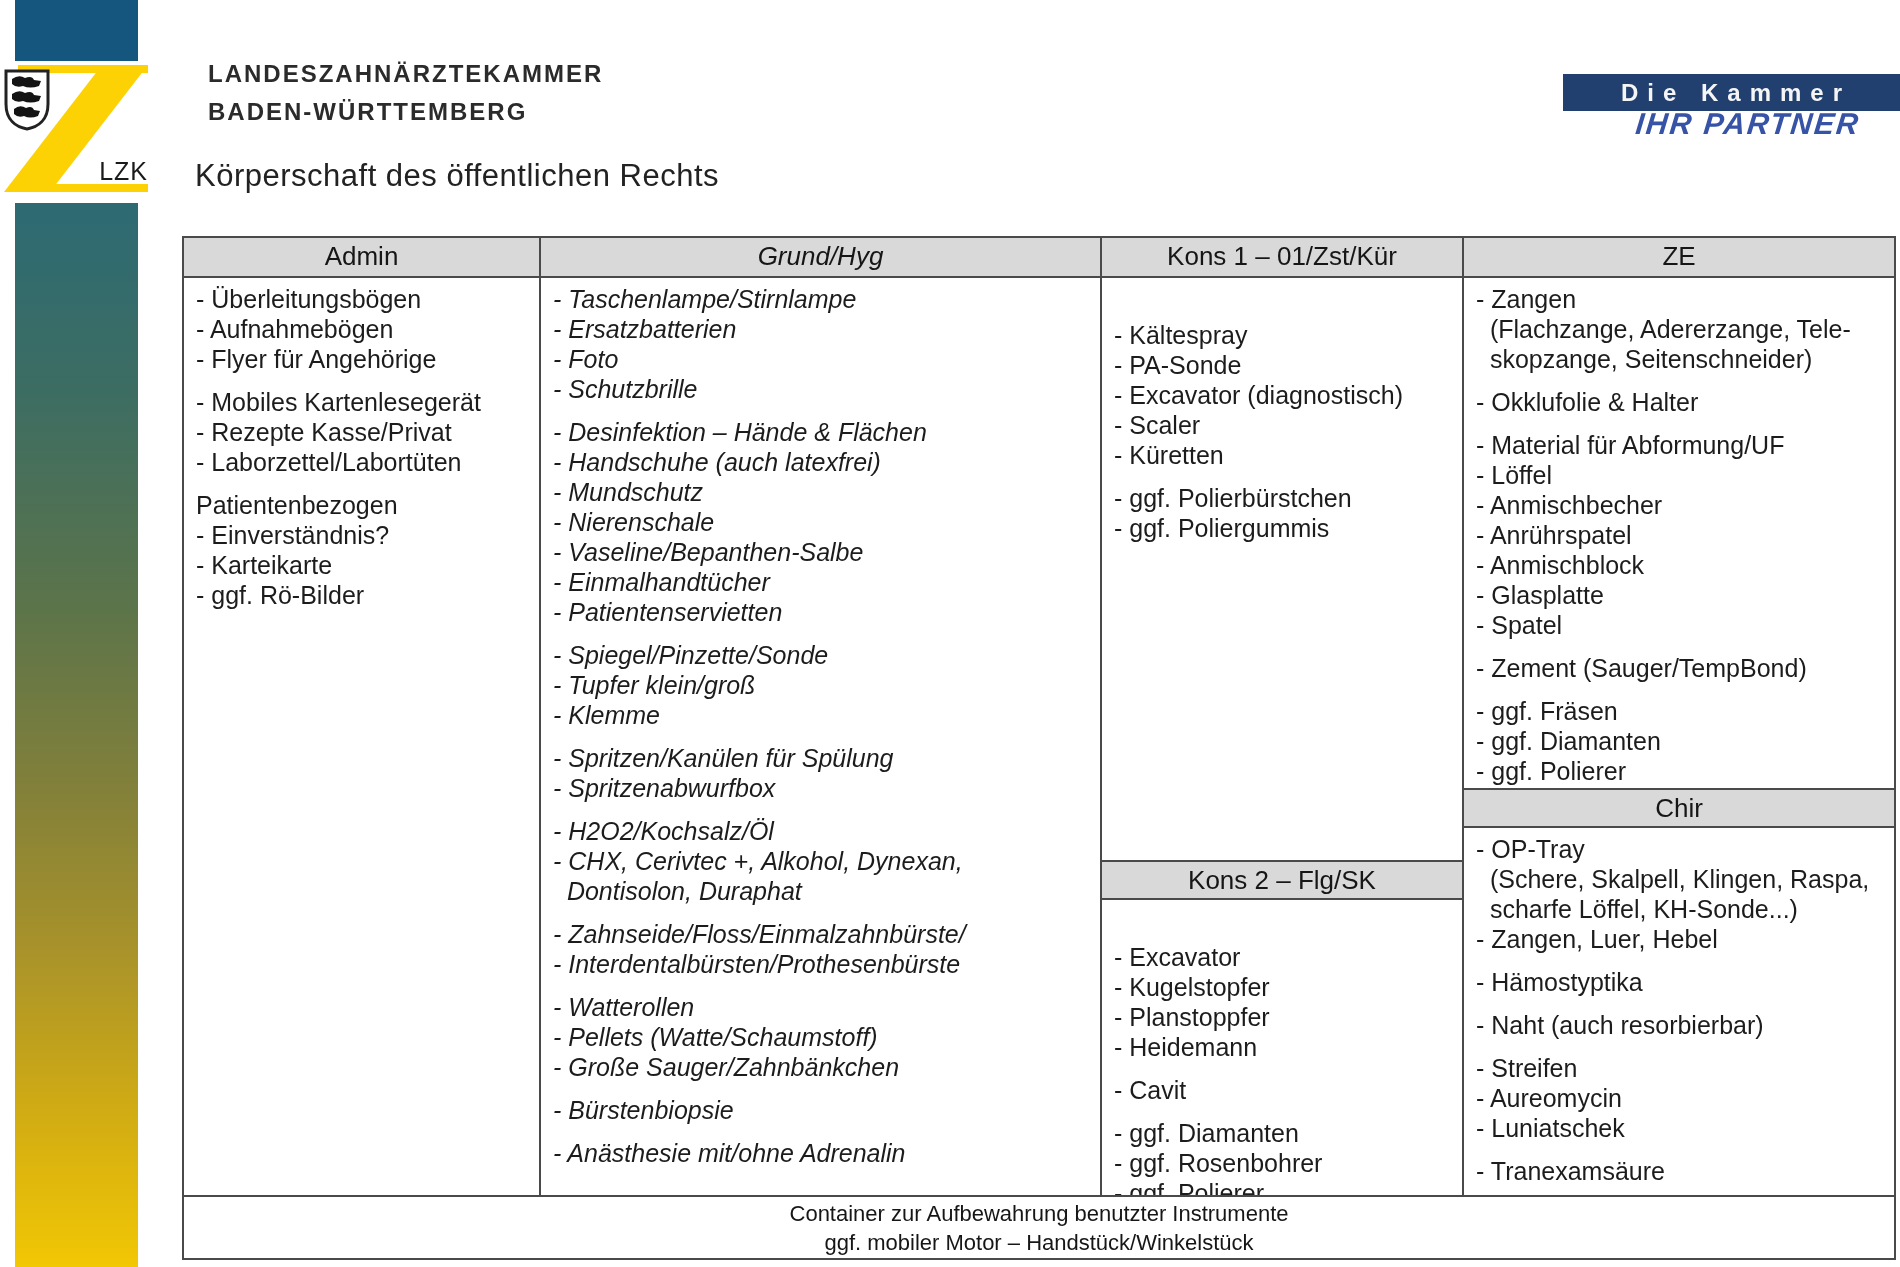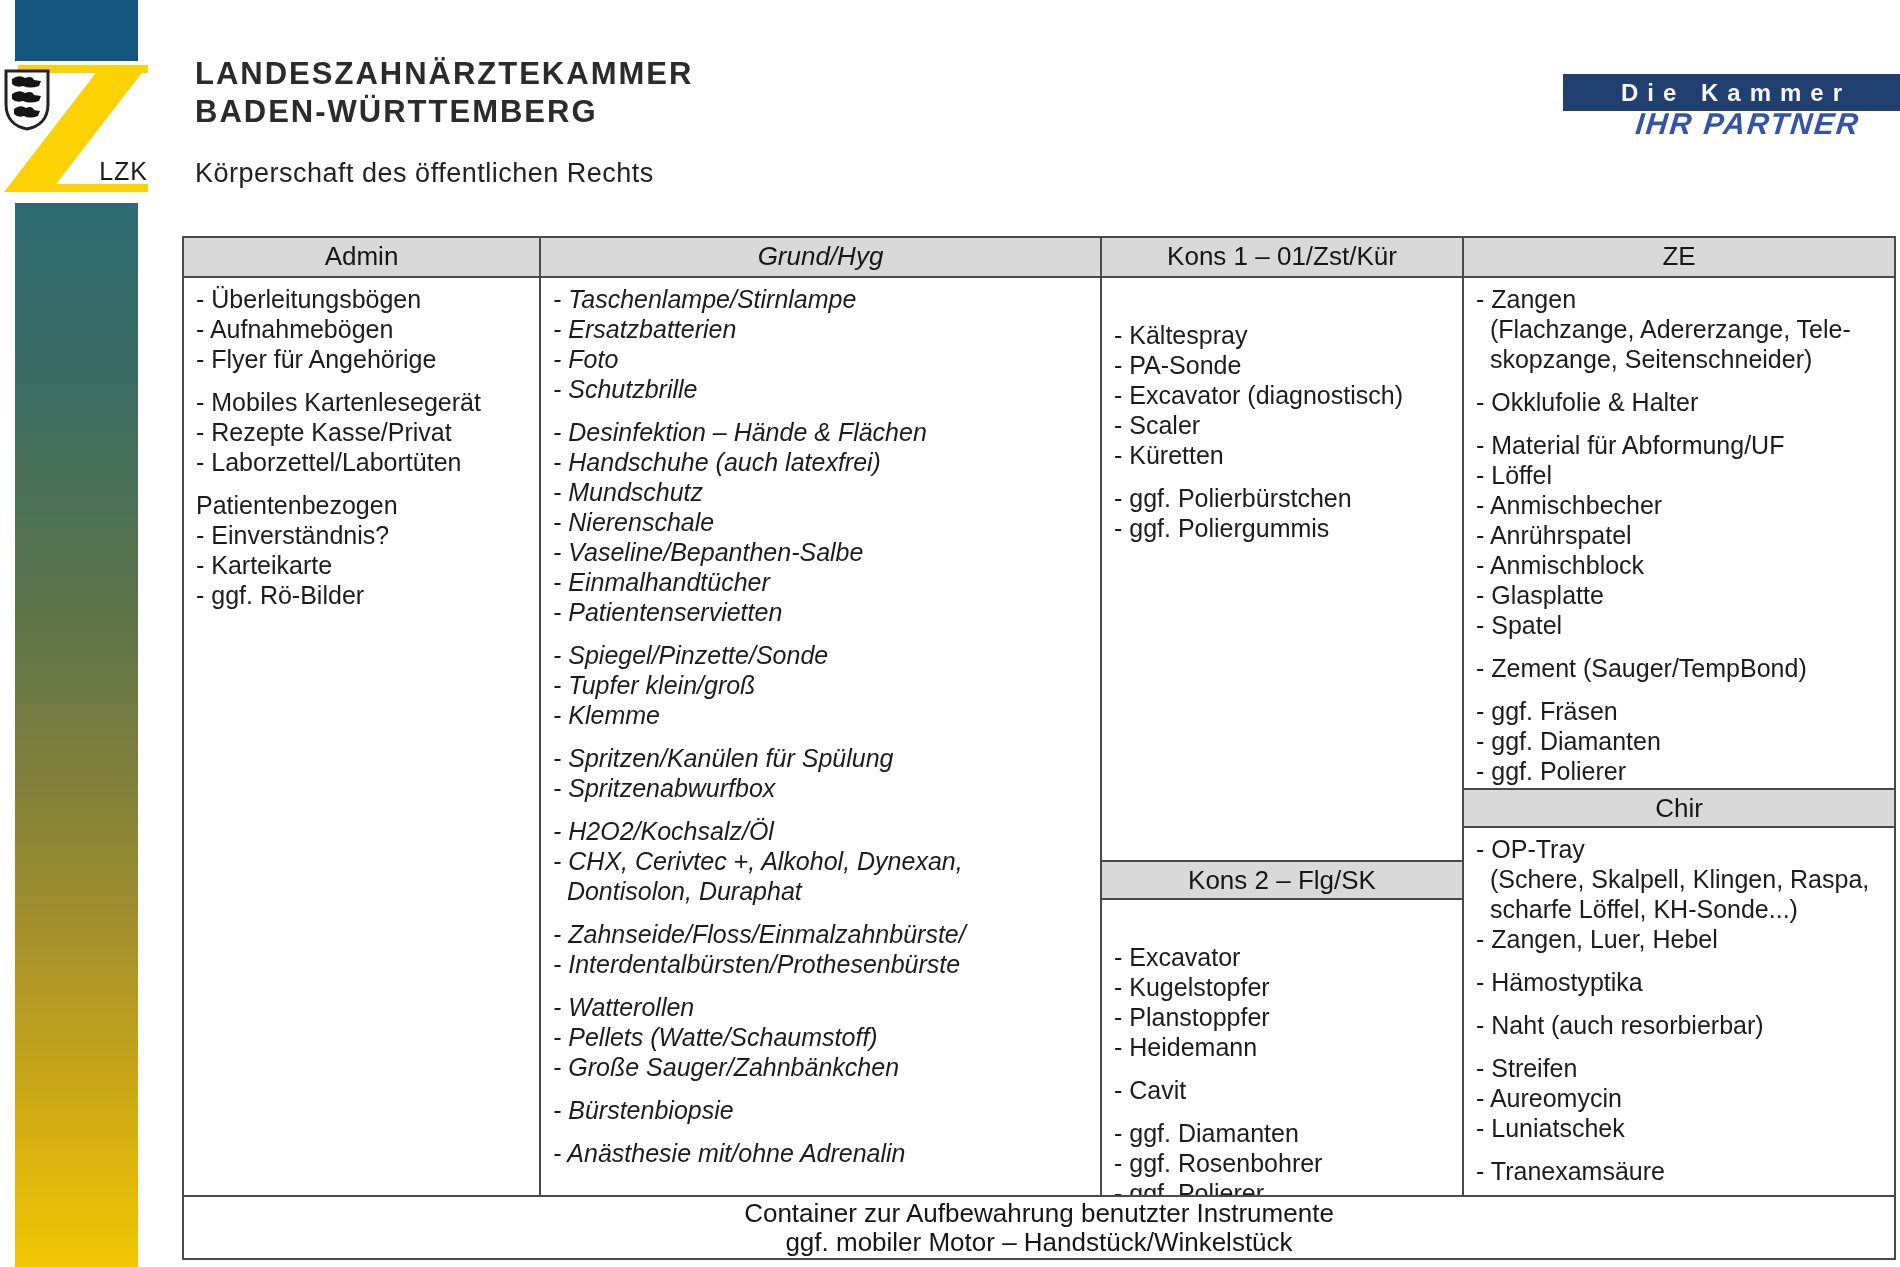--- a/index.html
+++ b/index.html
@@ -11,23 +11,23 @@
   }
   
   .blue-block { position:absolute; left:15px; top:0; width:123px; height:61px; background:#15567e; }
   .logo-z { position:absolute; left:0; top:61px; width:150px; height:142px; }
   .shield { position:absolute; left:2px; top:68px; width:50px; height:64px; }
   .lzk-text { position:absolute; left:80px; top:158px; width:68px; text-align:right;
               font-size:25px; font-weight:400; letter-spacing:1px; color:#1a1a1a; line-height:26px; }
   .gradient-bar { position:absolute; left:15px; top:203px; width:123px; height:1064px;
     background:linear-gradient(180deg,#2d6a73 0%,#3d6d62 18%,#5c744a 38%,#82803a 55%,#a8922a 70%,#d0ab14 85%,#f2c704 100%); }
   
-  .org-title { position:absolute; left:195px; top:55px; font-size:31px; font-weight:700;
+  .org-title { position:absolute; left:208px; top:55px; font-size:24px; font-weight:700;
                letter-spacing:2px; color:#2b2b2b; line-height:38px; }
-  .org-sub { position:absolute; left:195px; top:158px; font-size:27px; font-weight:400;
+  .org-sub { position:absolute; left:195px; top:158px; font-size:31px; font-weight:400;
              letter-spacing:0.5px; color:#222; }
   .kammer-box { position:absolute; left:1563px; top:74px; width:346px; height:37px;
     background:#21406f; color:#f5f5f5; font-size:24px; font-weight:700; letter-spacing:9px;
     text-align:center; line-height:37px; }
   .kammer-script { position:absolute; left:1620px; top:107px; width:240px; text-align:right;
     font-size:30px; font-weight:700; font-style:italic; letter-spacing:2px; color:#3753a5;
     transform:skewX(-6deg); }
   
   .doc-table { position:absolute; left:182px; top:236px; width:1714px;
     border:2px solid #4a4a4a; box-sizing:border-box; background:#fff; }
@@ -38,21 +38,21 @@
   .col-header, .sub-header { box-sizing:border-box; height:40px; background:#d9d9d9;
     border-bottom:2px solid #4a4a4a; text-align:center; font-size:26px; line-height:37px; color:#161616; }
   .sub-header { border-top:2px solid #4a4a4a; }
   .col-body { box-sizing:border-box; flex:1; padding:6px 8px 0 12px; overflow:hidden; }
   .col-body-top { box-sizing:border-box; height:510px; padding:6px 20px 0 12px; overflow:hidden; }
   .group { margin-top:13px; }
   .group:first-child { margin-top:0; }
   .line { white-space:pre; font-size:25px; line-height:30px; color:#1c1c1c; }
   .table-footer { box-sizing:border-box; border-top:2px solid #4a4a4a; height:63px;
     text-align:center; padding-top:2px; }
-  .footer-line { font-size:26px; line-height:29px; color:#161616; }
+  .footer-line { font-size:22px; line-height:29px; color:#161616; }
 </style>
 </head>
 <body>
 
 <div class="blue-block"></div>
 
 <svg class="logo-z" viewBox="0 0 150 142">
   <polygon points="18,4 148,4 148,12 18,12" fill="#fcd205"></polygon>
   <polygon points="102,4 148,4 50,131 4,131" fill="#fcd205"></polygon>
   <polygon points="22,123 148,123 148,131 22,131" fill="#fcd205"></polygon>

